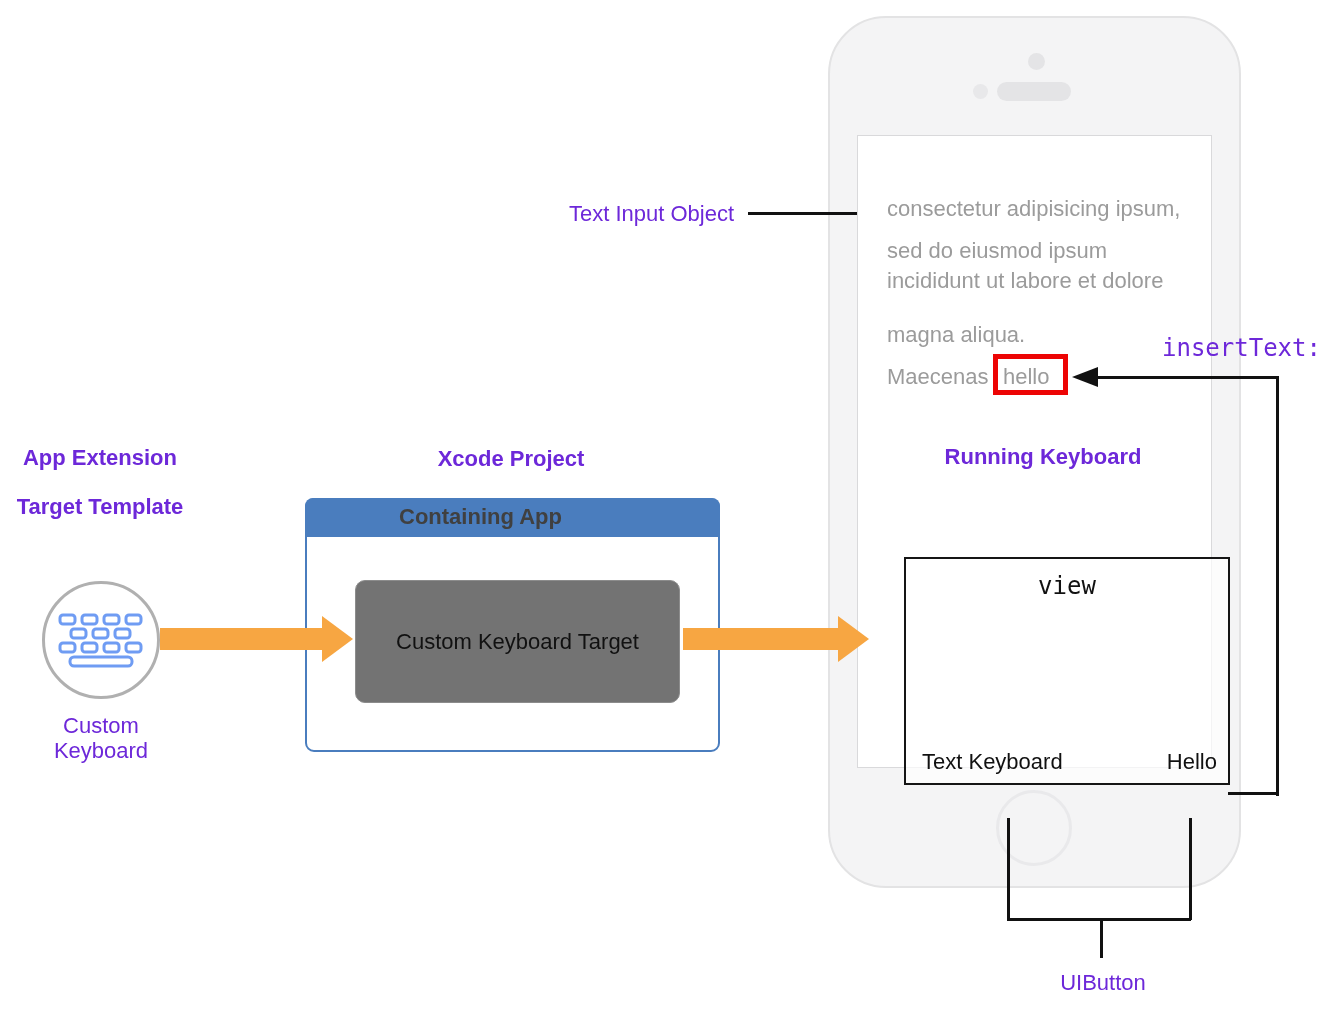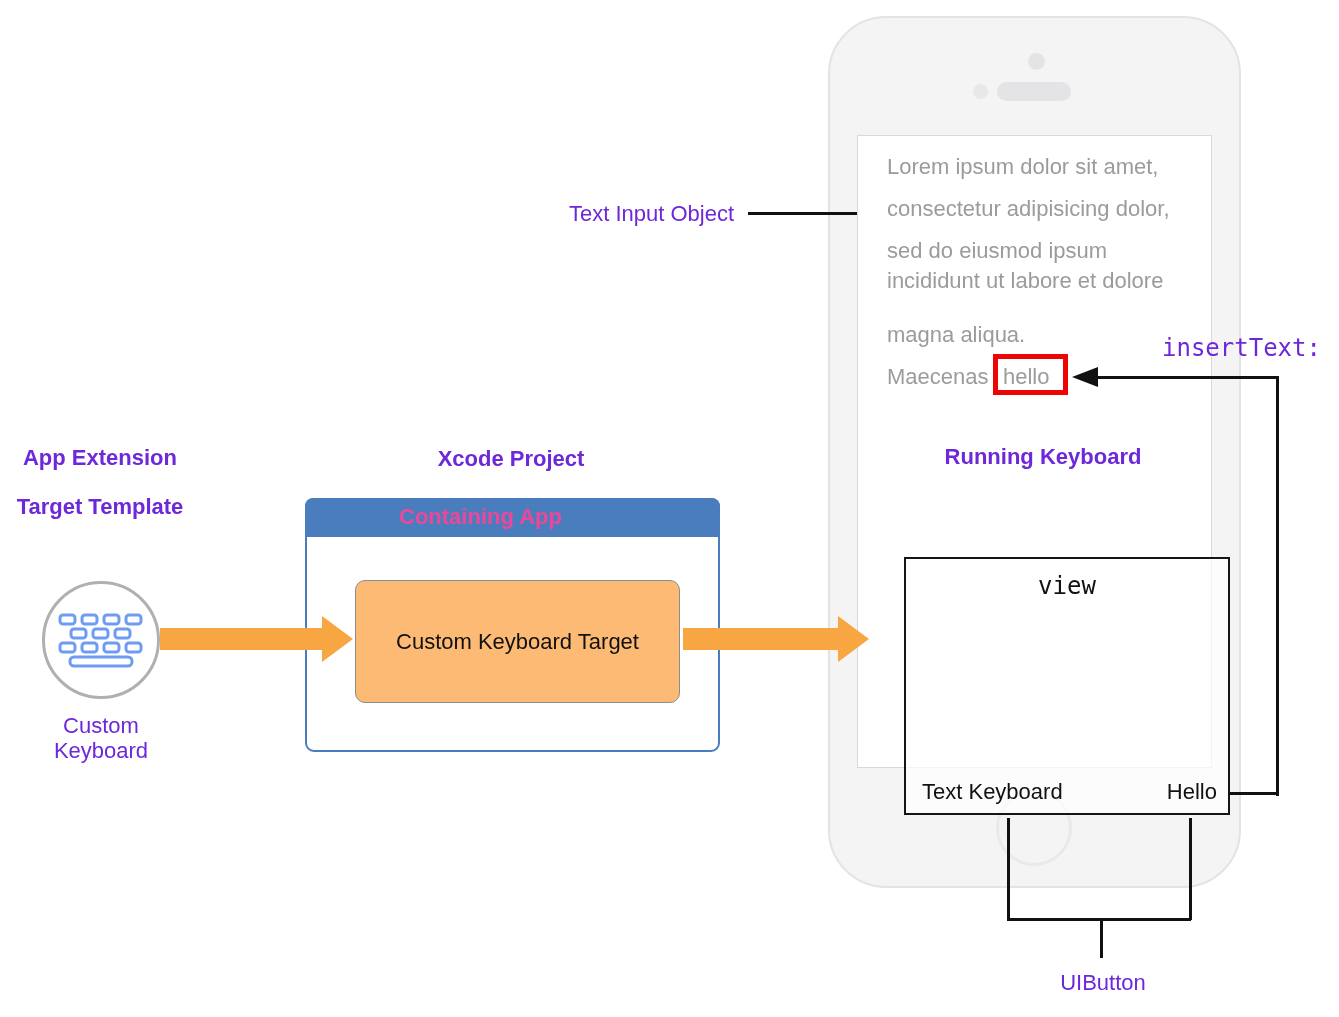--- a/index.html
+++ b/index.html
@@ -20,22 +20,22 @@
   
   .oshaft{position:absolute;top:628px;height:22px;background:#f7a642;}
   .ohead{position:absolute;top:616px;width:0;height:0;border-top:23px solid transparent;
          border-bottom:23px solid transparent;border-left:31px solid #f7a642;}
 
   
   #ca-box{left:305px;top:498px;width:415px;height:254px;border:2px solid #4a7dbe;
           border-radius:9px;background:#fff;box-sizing:border-box;}
   #ca-header{left:305px;top:498px;width:415px;height:39px;background:#4a7dbe;
              border-radius:8px 8px 0 0;box-sizing:border-box;}
-  #ca-title{left:305px;top:504px;width:351px;color:#ec4899;text-align:center;}
-  #ckt-box{left:355px;top:580px;width:325px;height:123px;background:#fdba74;
+  #ca-title{left:305px;top:504px;width:351px;color:#404040;text-align:center;}
+  #ckt-box{left:355px;top:580px;width:325px;height:123px;background:#737373;
            border:1.5px solid #8c8c8c;border-radius:10px;box-sizing:border-box;
            display:flex;align-items:center;justify-content:center;}
 
   
   #phone-body{left:828px;top:16px;width:413px;height:872px;background:#f4f4f5;
               border:2.5px solid #e3e3e4;border-radius:58px;box-sizing:border-box;}
   #camera{left:1028px;top:53px;width:17px;height:17px;border-radius:50%;background:#e4e4e6;}
   #sensor{left:973px;top:84px;width:15px;height:15px;border-radius:50%;background:#e8e8ea;}
   #speaker{left:997px;top:82px;width:74px;height:19px;border-radius:10px;background:#e4e4e6;}
   #home-button{left:996px;top:790px;width:76px;height:76px;border:3px solid #e9e9eb;
@@ -44,21 +44,21 @@
           border:1.5px solid #d9d9db;box-sizing:border-box;}
 
   .lorem{position:absolute;left:887px;font-size:22px;color:#9b9b9b;white-space:nowrap;}
   #red-box{left:993px;top:354px;width:75px;height:41px;border:5px solid #ed0404;
            box-sizing:border-box;}
 
   
   #green-box{left:873px;top:499px;width:327px;height:258px;background:#c6dec4;
              border:2px solid #151515;box-sizing:border-box;text-align:center;}
   #green-box .mono{display:block;margin-top:10px;}
-  #view-box{left:904px;top:557px;width:326px;height:258px;background:rgba(255,255,255,0.68);
+  #view-box{left:904px;top:557px;width:326px;height:228px;background:rgba(255,255,255,0.68);
             border:2px solid #151515;box-sizing:border-box;text-align:center;}
   #view-box .mono{display:block;margin-top:13px;}
   #nk-label{position:absolute;left:16px;bottom:8px;font-size:22px;}
   #hello-label{position:absolute;right:11px;bottom:8px;font-size:22px;}
 
   
   #insert-arrowhead{left:1072px;top:367px;width:0;height:0;border-top:10px solid transparent;
                     border-bottom:10px solid transparent;border-right:26px solid #111;}
 </style>
 </head>
@@ -66,22 +66,21 @@
 
 <div id="canvas">
 
   <div class="abs" id="phone-body"></div>
   <div class="abs" id="camera"></div>
   <div class="abs" id="sensor"></div>
   <div class="abs" id="speaker"></div>
   <div class="abs" id="home-button"></div>
   <div class="abs" id="screen"></div>
 
-  <div class="lorem" style="top:154px">Lorem ipsum dolor sit amet,</div>
-  <div class="lorem" style="top:196px">consectetur adipisicing dolor,</div>
+  <div class="lorem" style="top:196px">consectetur adipisicing ipsum,</div>
   <div class="lorem" style="top:238px">sed do eiusmod ipsum</div>
   <div class="lorem" style="top:268px">incididunt ut labore et dolore</div>
   <div class="lorem" style="top:322px">magna aliqua.</div>
   <div class="lorem" style="top:364px">Maecenas</div>
   <div class="lorem" style="left:1003px;top:364px">hello</div>
   <div class="abs" id="red-box"></div>
 
   <div class="lbl" style="left:569px;top:201px">Text Input Object</div>
   <div class="line" style="left:748px;top:212px;width:109px;height:2.5px"></div>
 

